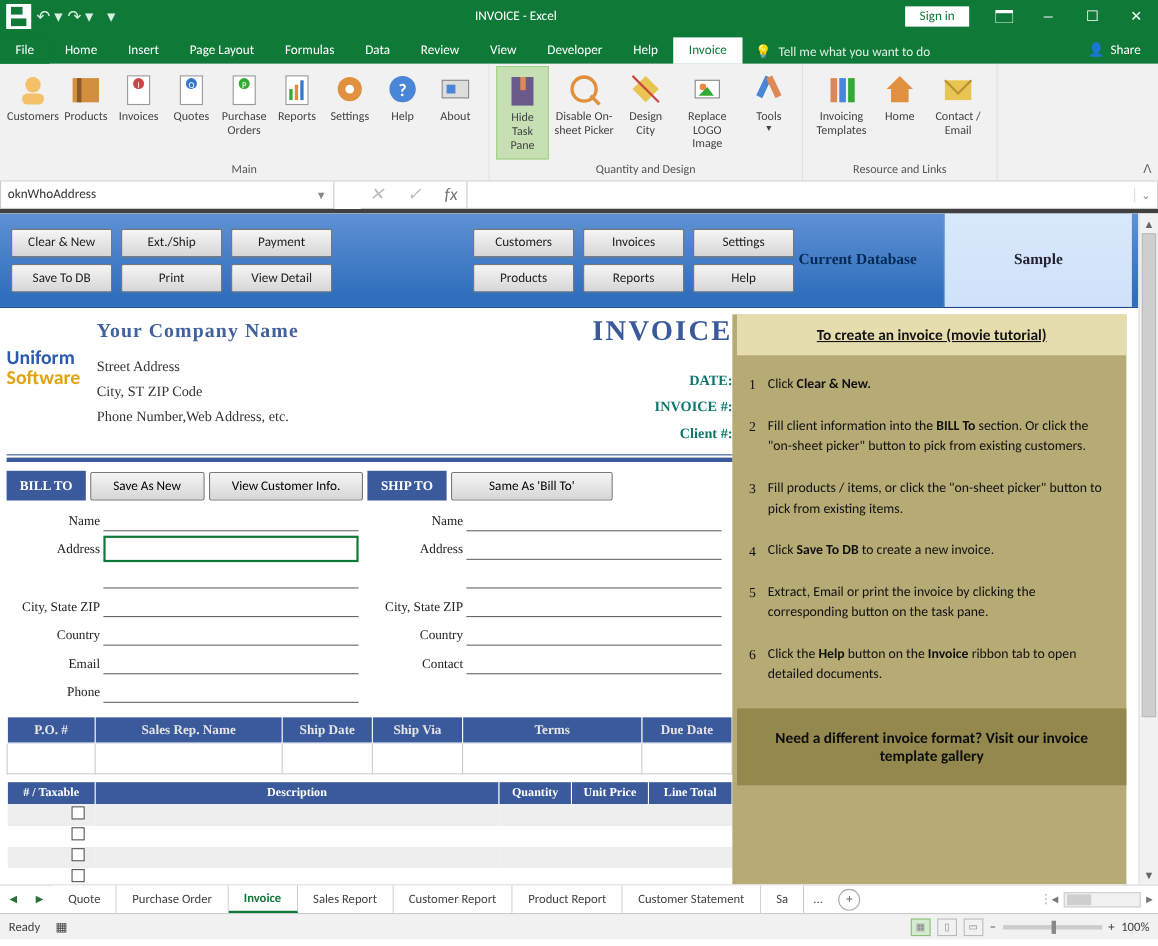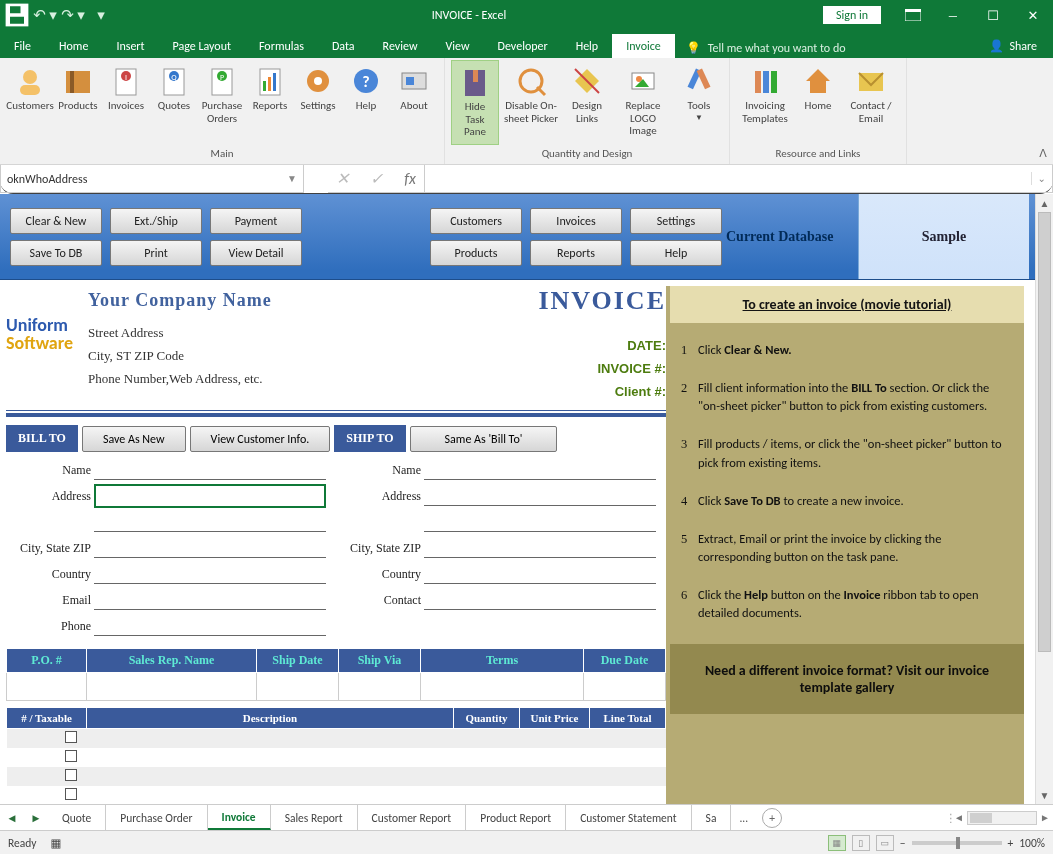--- a/index.html
+++ b/index.html
@@ -20,21 +20,21 @@
 .ribbon { height: 107px; background: #f1f1f1; border-bottom: 1px solid #d5d5d5; display: flex; font-size: 12px; }
 .ribbon .group { display: flex; flex-direction: column; align-items: center; border-right: 1px solid #e1e1e1; padding: 2px 6px 0; }
 .ribbon .group .btns { flex: 1; display: flex; }
 .ribbon .group .lbl { font-size: 11px; color: #555; padding: 2px 0 4px; }
 .rbtn { display: flex; flex-direction: column; align-items: center; justify-content: flex-start; padding: 2px 5px; font-size: 11px; color: #444; text-align: center; line-height: 1.15; width: 48px; }
 .rbtn.wide { width: 58px; }
 .rbtn.wider { width: 64px; }
 .rbtn.sel { background: #c6e0b3; border: 1px solid #9fd084; }
 .rbtn .ri { width: 32px; height: 32px; margin: 3px 0 3px; }
 .rcollapse { width: 20px; display: flex; align-items: flex-end; justify-content: center; padding-bottom: 4px; color: #666; font-size: 11px; }
-.fbarrow { height: 29px; display: flex; border-bottom: 1px solid #404040; border-radius: 13px; }
+.fbarrow { height: 29px; display: flex; border-bottom: 4px solid #404040; }
 .namebox { width: 304px; border: 1px solid #ccc; border-top: none; display: flex; align-items: center; padding: 0 6px; font-size: 12px; color: #333; }
 .namebox .dd { margin-left: auto; color: #888; font-size: 10px; }
 .fbarrow .sep { width: 24px; }
 .fxbtns { display: flex; align-items: center; width: 96px; color: #bbb; border-bottom: 1px solid #ccc; justify-content: space-between; padding: 0 8px; font-style: italic; }
 .fxbtns span:last-child { font-style: italic; color: #777; }
 .fbar { flex: 1; border: 1px solid #ccc; border-top: none; display: flex; align-items: center; }
 .fbar .exp { margin-left: auto; padding: 0 6px; color: #888; font-size: 10px; border-left: 1px solid #ddd; }
 .work { height: 610px; display: flex; position: relative; }
 .sheet { flex: 1; overflow: hidden; position: relative; display: flex; flex-direction: column; }
 .toolbar { height: 86px; background: linear-gradient(#5f91d4 0, #2f6ebd 90%); display: flex; align-items: center; padding: 0 6px; position: relative; border-bottom: 1px solid #1d4d8b; }
@@ -47,34 +47,34 @@
 .ileft { width: 660px; }
 .ihdr { display: flex; }
 .ihdr .logo { width: 82px; font-family: "Times New Roman", serif; font-weight: bold; font-size: 18px; line-height: 1; padding-top: 30px; }
 .ihdr .logo .l1 { color: #2d5aaf; }
 .ihdr .logo .l2 { color: #e0a410; }
 .ihdr .co { flex: 1; }
 .ihdr .co .cn { font-family: "Georgia", serif; color: #41629E; font-size: 18px; font-weight: bold; letter-spacing: 1px; margin: 4px 0 14px; }
 .ihdr .co .cl { font-family: Georgia, serif; font-size: 13px; color: #333; margin-bottom: 7px; }
 .ihdr .rt { width: 178px; text-align: right; }
 .ihdr .rt .iw { font-family: "Georgia", serif; font-weight: bold; color: #3a5a9b; font-size: 26px; letter-spacing: 2px; }
-.ihdr .rt .rl { font-family: Liberation Sans, sans-serif; font-size: 13px; font-weight: bold; color: #4d7c0f; margin-top: 8px; }
+.ihdr .rt .rl { font-family: Liberation Serif, serif; font-size: 13px; font-weight: bold; color: #0f766e; margin-top: 8px; }
 .hr2 { height: 4px; background: #3a5a9b; margin: 14px 0 8px; position: relative; }
 .hr2:before { content: ""; height: 1px; background: #3a5a9b; position: absolute; left: 0; right: 0; top: -3px; }
 .brow { display: flex; align-items: center; gap: 4px; margin-bottom: 6px; }
 .brow .tag { background: #3a5a9b; color: #fff; font-family: Georgia, serif; font-weight: bold; font-size: 12px; padding: 6px 12px; }
 .brow .btag { height: 26px; padding: 2px 20px; background: linear-gradient(#f5f5f5, #d6d6d6); border: 1px solid #777; border-radius: 2px; font-size: 12px; display: flex; align-items: center; }
 .frm { display: flex; flex-wrap: wrap; }
 .fcol { width: 50%; }
 .frow { display: flex; align-items: center; height: 24px; margin-bottom: 2px; }
 .frow label { width: 88px; text-align: right; font-family: Georgia, serif; font-size: 12px; color: #222; padding-right: 3px; }
 .frow .inp { flex: 1; border-bottom: 1px solid #666; height: 20px; margin-right: 10px; }
 .frow .selcell { flex: 1; height: 24px; border: 2px solid #0f7938; margin-right: 10px; background: #fff; }
 table.detail { width: 100%; border-collapse: collapse; margin-top: 8px; font-size: 12px; }
-table.detail th { background: #3a5a9b; color: #5eead4; font-family: Georgia, serif; font-weight: bold; padding: 4px 6px; border: 1px solid #fff; font-size: 12px; }
+table.detail th { background: #3a5a9b; color: #e5e5e5; font-family: Georgia, serif; font-weight: bold; padding: 4px 6px; border: 1px solid #fff; font-size: 12px; }
 table.detail td { border: 1px solid #ccc; height: 18px; background: #fafafa; }
 table.detail tr.in td { background: #fff; height: 28px; }
 table.line { width: 100%; border-collapse: collapse; margin-top: 6px; font-size: 12px; }
 table.line th { background: #3a5a9b; color: #fff; font-family: Georgia, serif; font-weight: bold; padding: 4px 4px; border: 1px solid #fff; font-size: 11px; }
 table.line td { border: none; height: 19px; }
 table.line tr:nth-child(even) td { background: #eee; }
 table.line td.cb { text-align: right; padding-right: 10px; }
 .chk { display: inline-block; width: 12px; height: 12px; border: 1px solid #555; background: #fff; }
 .help { width: 358px; background: #b6ab74; font-family: Georgia, serif; font-size: 13px; position: relative; border-left: 4px solid #b6ab74; }
 .help .hhdr { background: #e6ddaf; padding: 10px 12px; font-weight: bold; text-decoration: underline; color: #141414; font-size: 14px; text-align: center; }
@@ -248,21 +248,21 @@
               <circle cx="16" cy="16" r="11" fill="none" stroke="#e0903e" stroke-width="3"></circle>
               <line x1="22" y1="22" x2="30" y2="30" stroke="#e0903e" stroke-width="3"></line>
             </svg></div>
           <span>Disable On-sheet Picker</span>
         </div>
       <div class="rbtn">
           <div class="ri"><svg>
               <polygon points="16,4 28,16 16,28 4,16" fill="#e8c550"></polygon>
               <line x1="4" y1="4" x2="28" y2="28" stroke="#c44" stroke-width="2"></line>
             </svg></div>
-          <span>Design Links</span>
+          <span>Design City</span>
         </div>
       <div class="rbtn wider">
           <div class="ri"><svg>
               <rect x="5" y="8" width="22" height="16" fill="#fff" stroke="#888"></rect>
               <circle cx="12" cy="14" r="3" fill="#e84"></circle>
               <polygon points="8,22 16,14 22,22" fill="#3a3"></polygon>
             </svg></div>
           <span>Replace LOGO Image</span>
         </div>
       <div class="rbtn">

